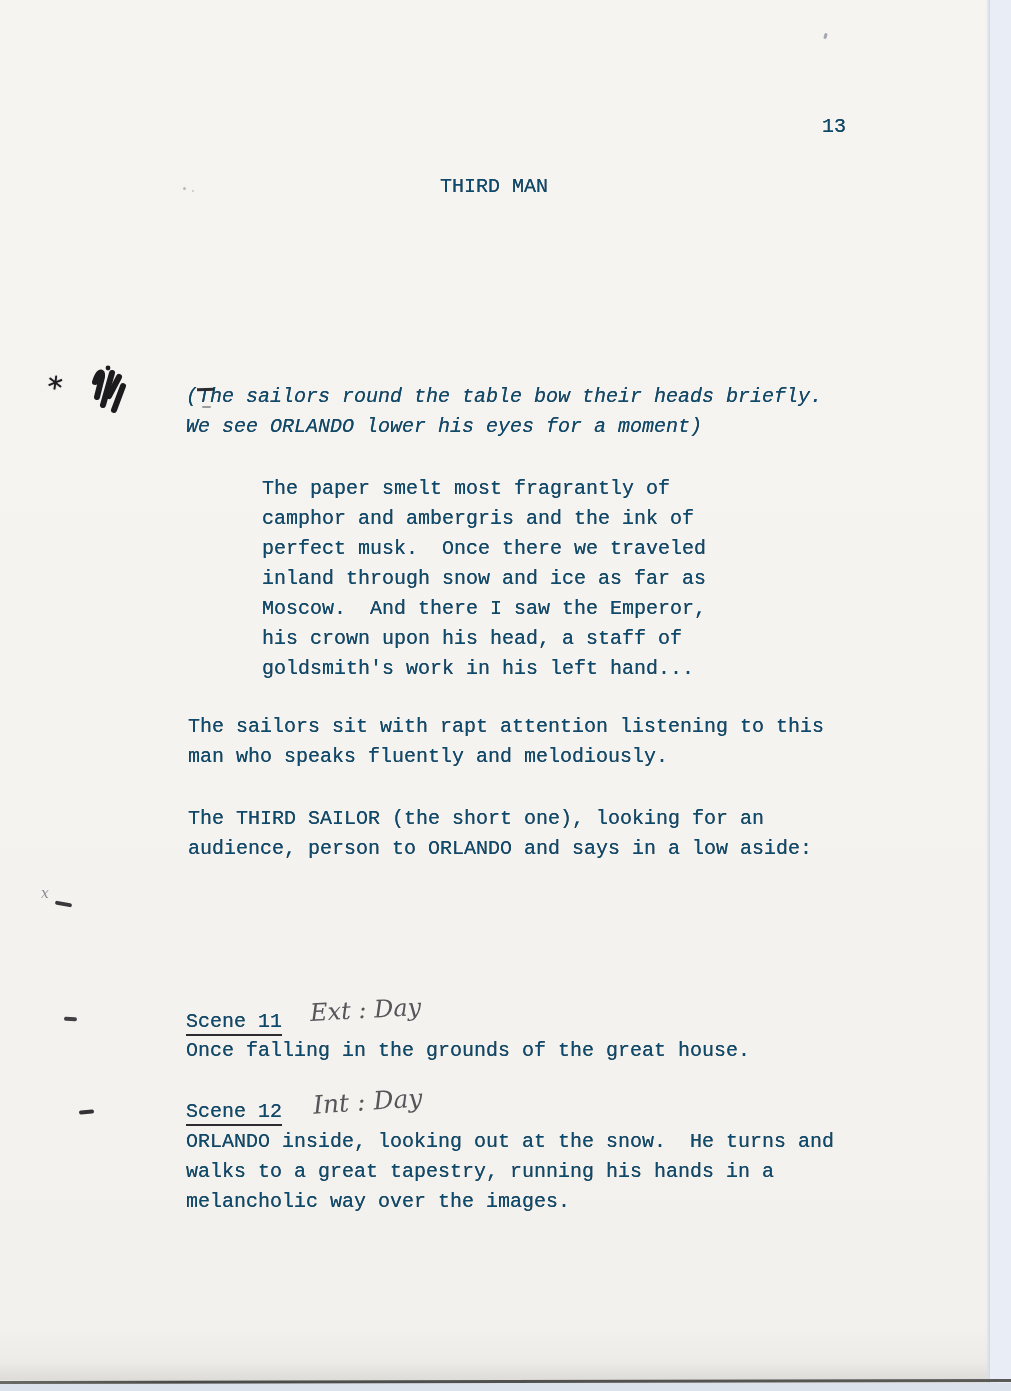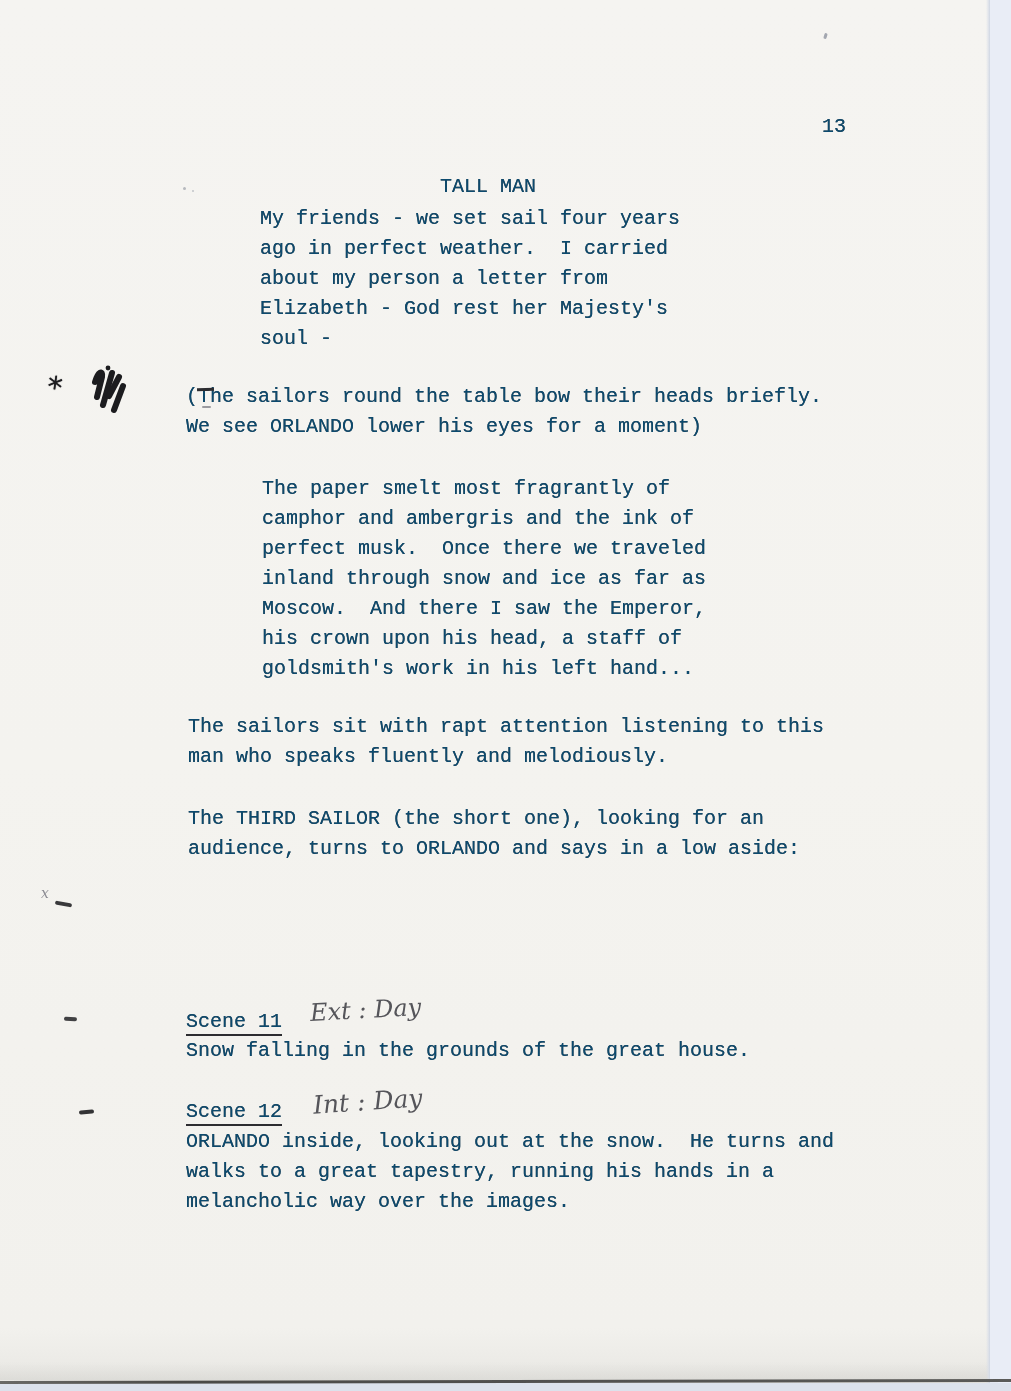--- a/index.html
+++ b/index.html
@@ -94,67 +94,62 @@
   .speck-c{left:192px;top:190px;width:2px;height:2px;background:#c1c4c9;}
 </style>
 </head>
 <body>
 
 <div class="scan">
   <div class="paper"></div>
 
   <div class="tw" style="left:822px;top:112px;">13</div>
 
-  <div class="tw" style="left:440px;top:172px;">TALL MAN</div>
-  <div class="tw" style="left:260px;top:204px;">My friends - we set sail four years
-ago in perfect weather.  I carried
-about my person a letter from
-Elizabeth - God rest her Majesty's
-soul -</div>
+  <div class="tw" style="left:440px;top:172px;">THIRD MAN</div>
 
   <div class="margin-asterisk">*</div>
   <div class="ink-scribble">
     <svg width="44" height="52" viewBox="0 0 44 52">
       <g stroke="#1c1c1f" stroke-width="6" stroke-linecap="round" fill="none">
         <path d="M9,18 C12,8 17,5 16,13 L11,33"></path>
         <path d="M17,41 L26,9"></path>
         <path d="M23,32 L33,13"></path>
         <path d="M28,46 L37,22"></path>
       </g>
       <circle cx="22" cy="4" r="2.4" fill="#1c1c1f"></circle>
     </svg>
   </div>
 
-  <div class="tw" style="left:186px;top:382px;">(The sailors round the table bow their heads briefly.
+  <div class="tw" style="left:186px;top:382px;font-style:italic;">(The sailors round the table bow their heads briefly.
 We see ORLANDO lower his eyes for a moment)</div>
   <div class="strike-t"></div>
   <div class="smudge-t"></div>
 
   <div class="tw" style="left:262px;top:474px;">The paper smelt most fragrantly of
 camphor and ambergris and the ink of
 perfect musk.  Once there we traveled
 inland through snow and ice as far as
 Moscow.  And there I saw the Emperor,
 his crown upon his head, a staff of
 goldsmith's work in his left hand...</div>
 
   <div class="tw" style="left:188px;top:712px;">The sailors sit with rapt attention listening to this
 man who speaks fluently and melodiously.</div>
 
   <div class="tw" style="left:188px;top:804px;">The THIRD SAILOR (the short one), looking for an
-audience, turns to ORLANDO and says in a low aside:</div>
+audience, person to ORLANDO and says in a low aside:</div>
 
   <div class="margin-x">x</div>
   <div class="margin-dash dash-aside"></div>
 
 
   <div class="margin-dash dash-s16"></div>
   <div class="tw" style="left:186px;top:1007px;"><span class="u-inline">Scene 11</span></div>
   <div class="hand hand-ext" style="left:310px;top:997px;">Ext : Day</div>
-  <div class="tw" style="left:186px;top:1036px;">Snow falling in the grounds of the great house.</div>
+  <div class="tw" style="left:186px;top:1036px;">Once falling in the grounds of the great house.</div>
 
   <div class="margin-dash dash-s17"></div>
   <div class="tw" style="left:186px;top:1097px;"><span class="u-inline">Scene 12</span></div>
   <div class="hand hand-int" style="left:313px;top:1089px;">Int : Day</div>
   <div class="tw" style="left:186px;top:1127px;font-family:Liberation Mono, monospace;">ORLANDO inside, looking out at the snow.  He turns and
 walks to a great tapestry, running his hands in a
 melancholic way over the images.</div>
 
   <div class="speck speck-a"></div>
   <div class="speck speck-b"></div>

